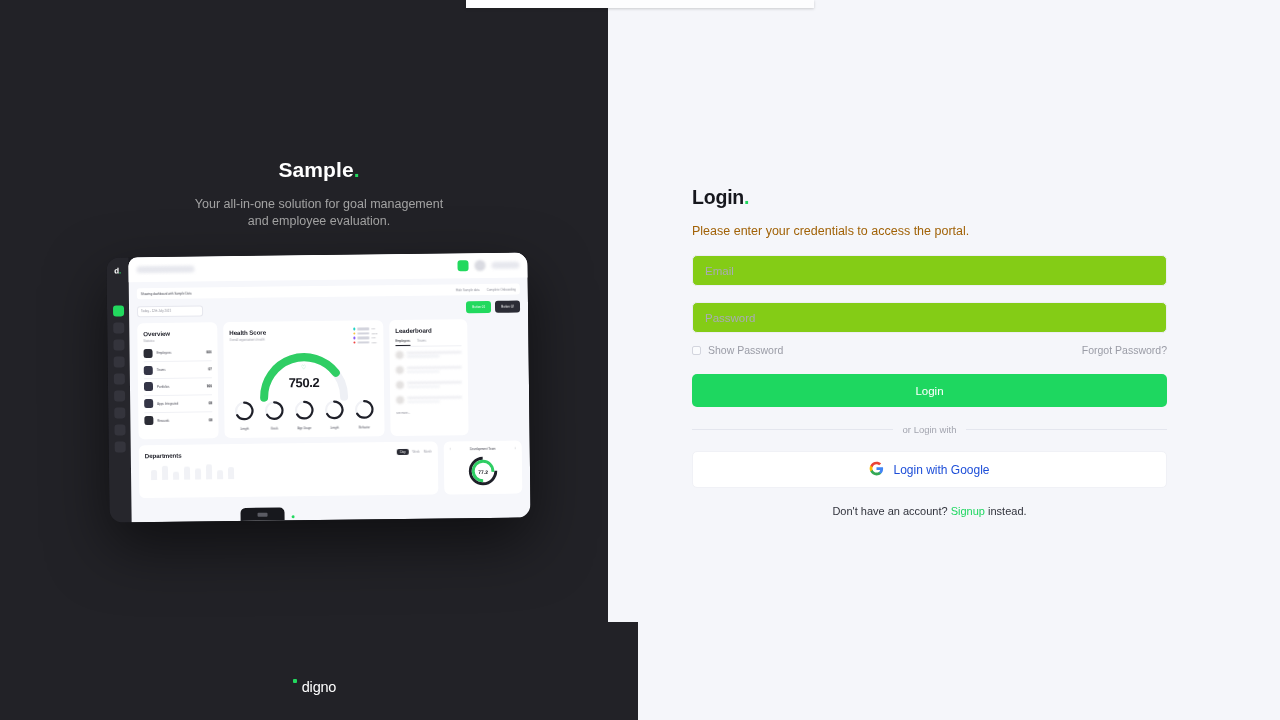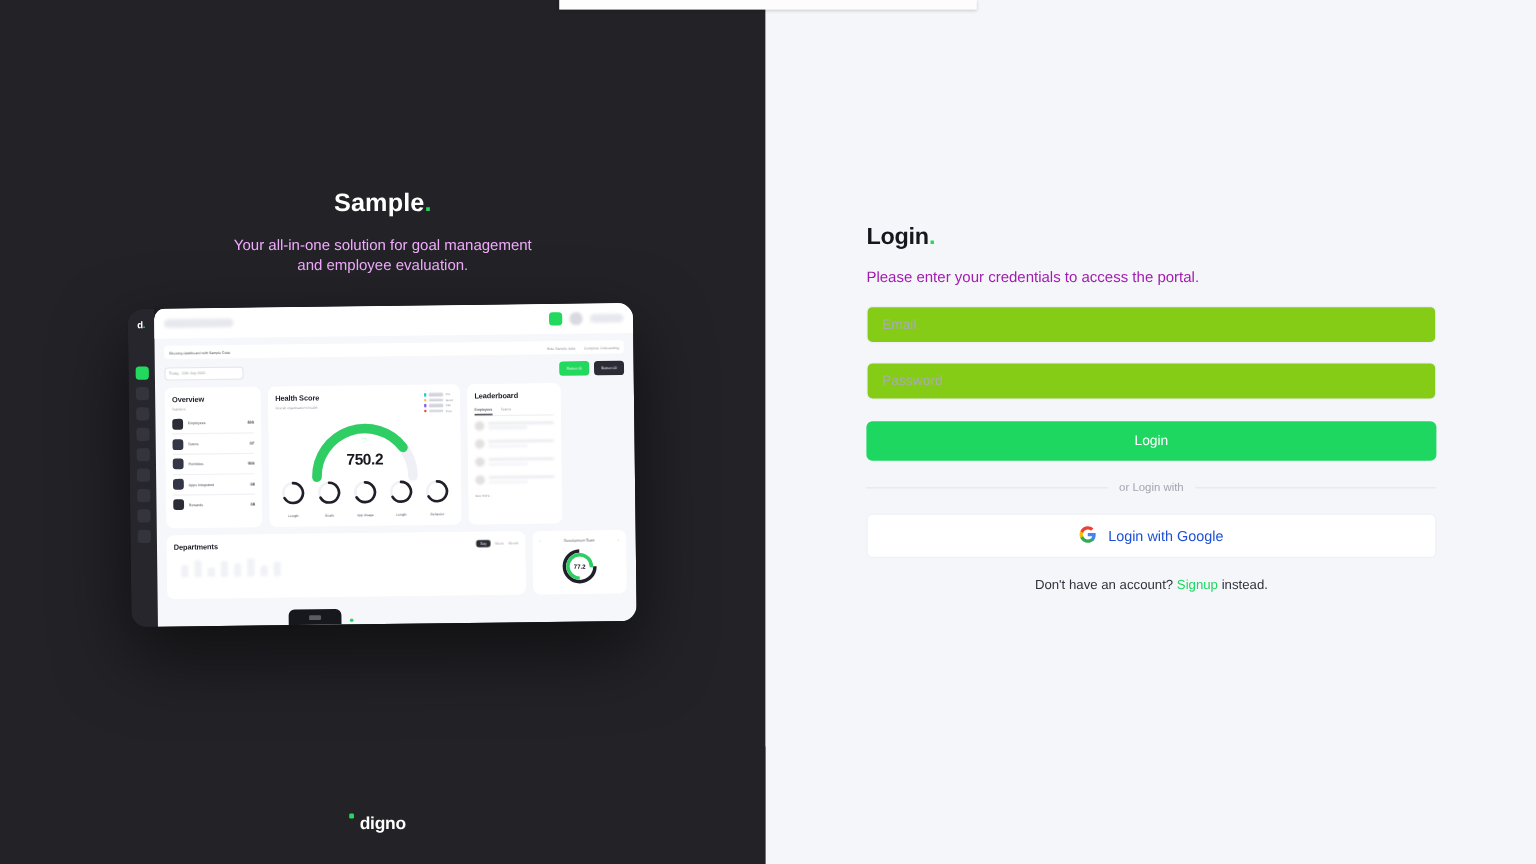--- a/index.html
+++ b/index.html
@@ -27,21 +27,21 @@
   }
   .welcome-block { margin-top: 158px; text-align: center; width: 100%; }
   .welcome-title {
     font-size: 21px; font-weight: bold; color: #ffffff;
     letter-spacing: .1px;
   }
   .welcome-title .dot { color: #22d95e; }
   .welcome-sub {
     margin-top: 14px;
     font-size: 12.5px; line-height: 17px;
-    color: #f0abfc;
+    color: #a3a3a3;
     width: 270px; margin-left: auto; margin-right: auto;
   }
 
   
   .mockup-wrap {
     position: absolute; left: 108px; top: 255px;
     width: 421px; height: 265px;
     perspective: 1200px;
   }
   .mockup {
@@ -183,44 +183,44 @@
   }
   .mk-notch-pill { width: 10px; height: 4px; border-radius: 1px; background: #5a5b63; }
   .mk-green-dot {
     position: absolute; left: 182px; bottom: 2px;
     width: 3px; height: 3px; border-radius: 50%; background: #22d95e; z-index: 6;
   }
 
   .brand {
     position: absolute; bottom: 25px; left: 0; right: 0;
     text-align: center;
-    font-size: 14.5px; font-weight: bold; color: #ffffff;
+    font-size: 14.5px; font-weight: normal; color: #ffffff;
     letter-spacing: -.2px;
   }
   .brand .bdot {
     display: inline-block; width: 4px; height: 4px;
     background: #22d95e; border-radius: 1px;
     position: relative; top: -9px; left: -8.5px; margin-right: -4px;
   }
 
   
   .right-panel {
-    position: absolute; left: 638px; top: 0;
+    position: absolute; left: 608px; top: 0;
     width: 642px; height: 622px;
     background: #f5f6fa;
   }
   .form {
     position: absolute; left: 84px; top: 186px; width: 475px;
   }
   .login-title {
     font-size: 19.5px; font-weight: bold; color: #16171d; letter-spacing: -.2px;
   }
   .login-title .dot { color: #22d95e; }
   .login-sub {
-    margin-top: 15px; font-size: 12.5px; color: #a21caf;
+    margin-top: 15px; font-size: 12.5px; color: #a16207;
   }
   .field {
     margin-top: 17px; width: 100%; height: 31px;
     background: #84cc16; border: 1px solid #eceef4;
     border-radius: 5px;
     font-size: 11.5px; color: #2b2d36;
     padding: 0 12px;
     outline: none;
     font-family: "Liberation Sans", sans-serif;
   }
@@ -536,20 +536,27 @@
     <div class="login-title">
       <span>Login</span><span class="dot">.</span>
     </div>
 
     <div class="login-sub">Please enter your credentials to access the portal.</div>
 
     <input class="field" type="text" placeholder="Email" style="">
 
     <input class="field pw" type="password" placeholder="Password" style="">
 
+    <div class="meta-row">
+      <div class="show-pw">
+        <span class="cbox"></span>
+        <span class="show-pw-label">Show Password</span>
+      </div>
+      <a class="forgot" href="#">Forgot Password?</a>
+    </div>
 
     <button class="login-btn">Login</button>
 
     <div class="divider">
       <span class="ln"></span>
       <span class="tx">or Login with</span>
       <span class="ln"></span>
     </div>
 
     <button class="google-btn">

